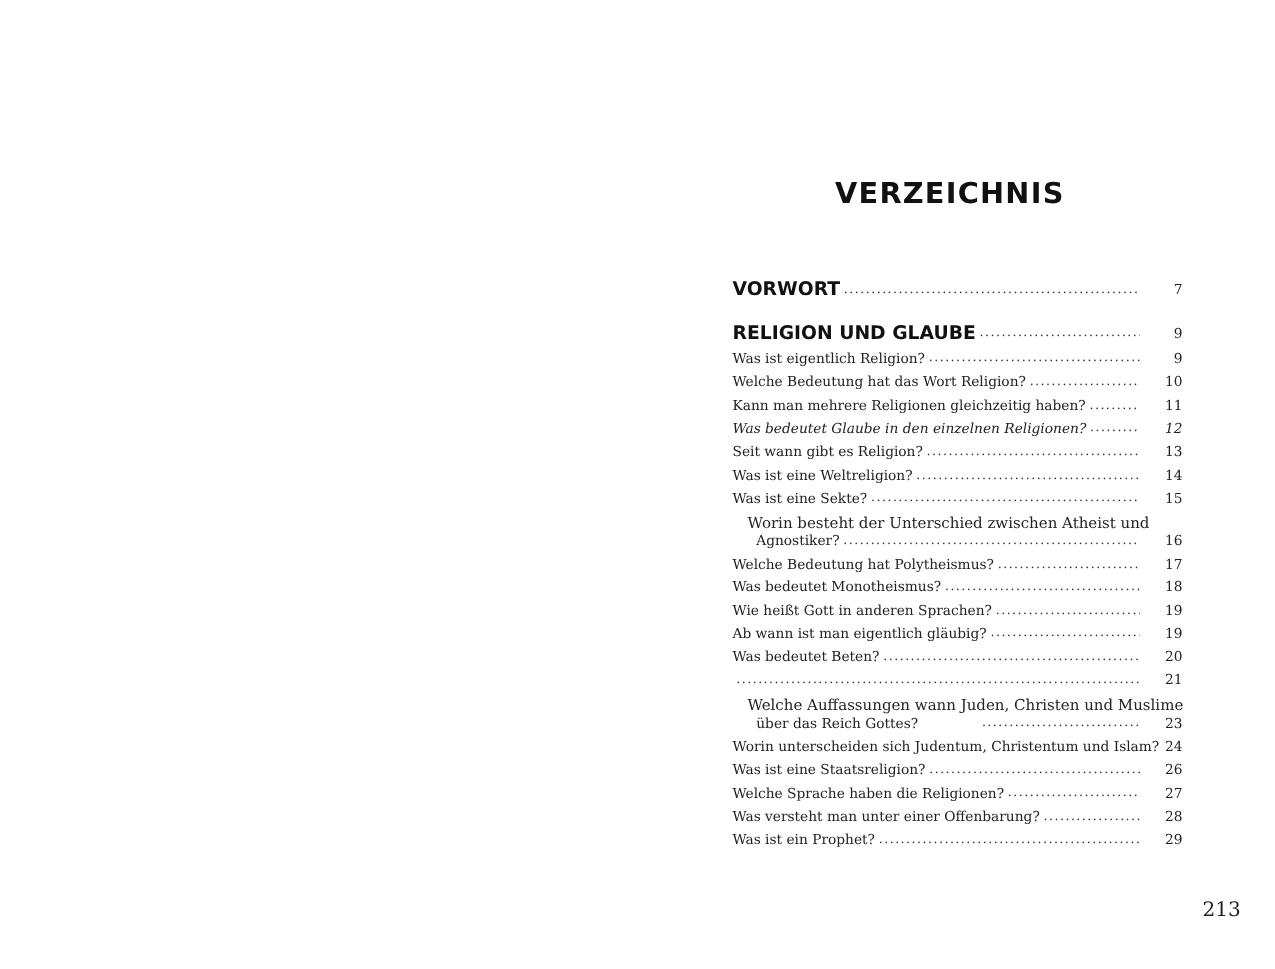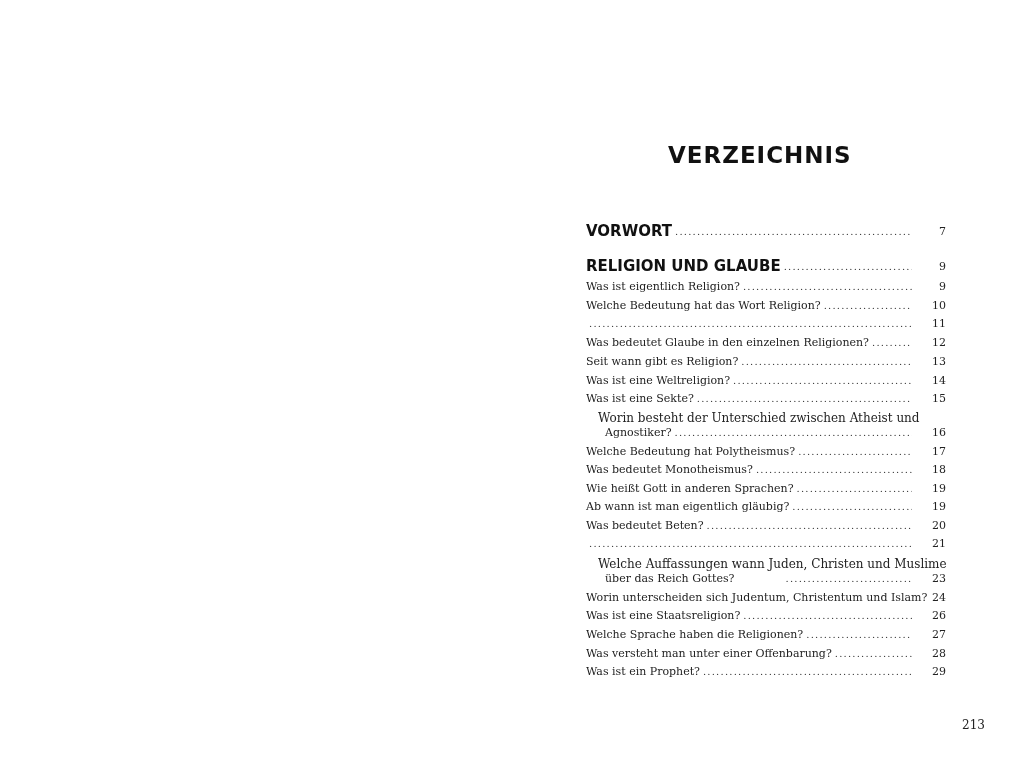--- a/index.html
+++ b/index.html
@@ -82,21 +82,21 @@
       font-family: "DejaVu Serif", serif;
       font-size: 12px;
       color: #222;
       white-space: nowrap;
     }
     .folio {
       position: absolute;
       left: 962px;
       top: 718px;
       font-family: "DejaVu Serif", serif;
-      font-size: 12px;
+      font-size: 16px;
       color: #222;
       text-align: right;
     }
   </style>
 </head>
 <body>
 
 <h1 class="page-title">VERZEICHNIS</h1>
 
 <div class="toc">
@@ -119,25 +119,26 @@
     <span class="page">9</span>
   </div>
 
   <div class="toc-row" style="top:299px;">
     <span class="label">Welche Bedeutung hat das Wort Religion?</span>
     <span class="dots">....................................................................................................</span>
     <span class="page">10</span>
   </div>
 
   <div class="toc-row" style="top:318px;">
+    <span class="label">Kann man mehrere Religionen gleichzeitig haben?</span>
     <span class="dots">....................................................................................................</span>
     <span class="page">11</span>
   </div>
 
-  <div class="toc-row" style="top:336px;">
+  <div class="toc-row" style="top:336px;font-style:italic;">
     <span class="label">Was bedeutet Glaube in den einzelnen Religionen?</span>
     <span class="dots">....................................................................................................</span>
     <span class="page">12</span>
   </div>
 
   <div class="toc-row" style="top:355px;">
     <span class="label">Seit wann gibt es Religion?</span>
     <span class="dots">....................................................................................................</span>
     <span class="page">13</span>
   </div>

